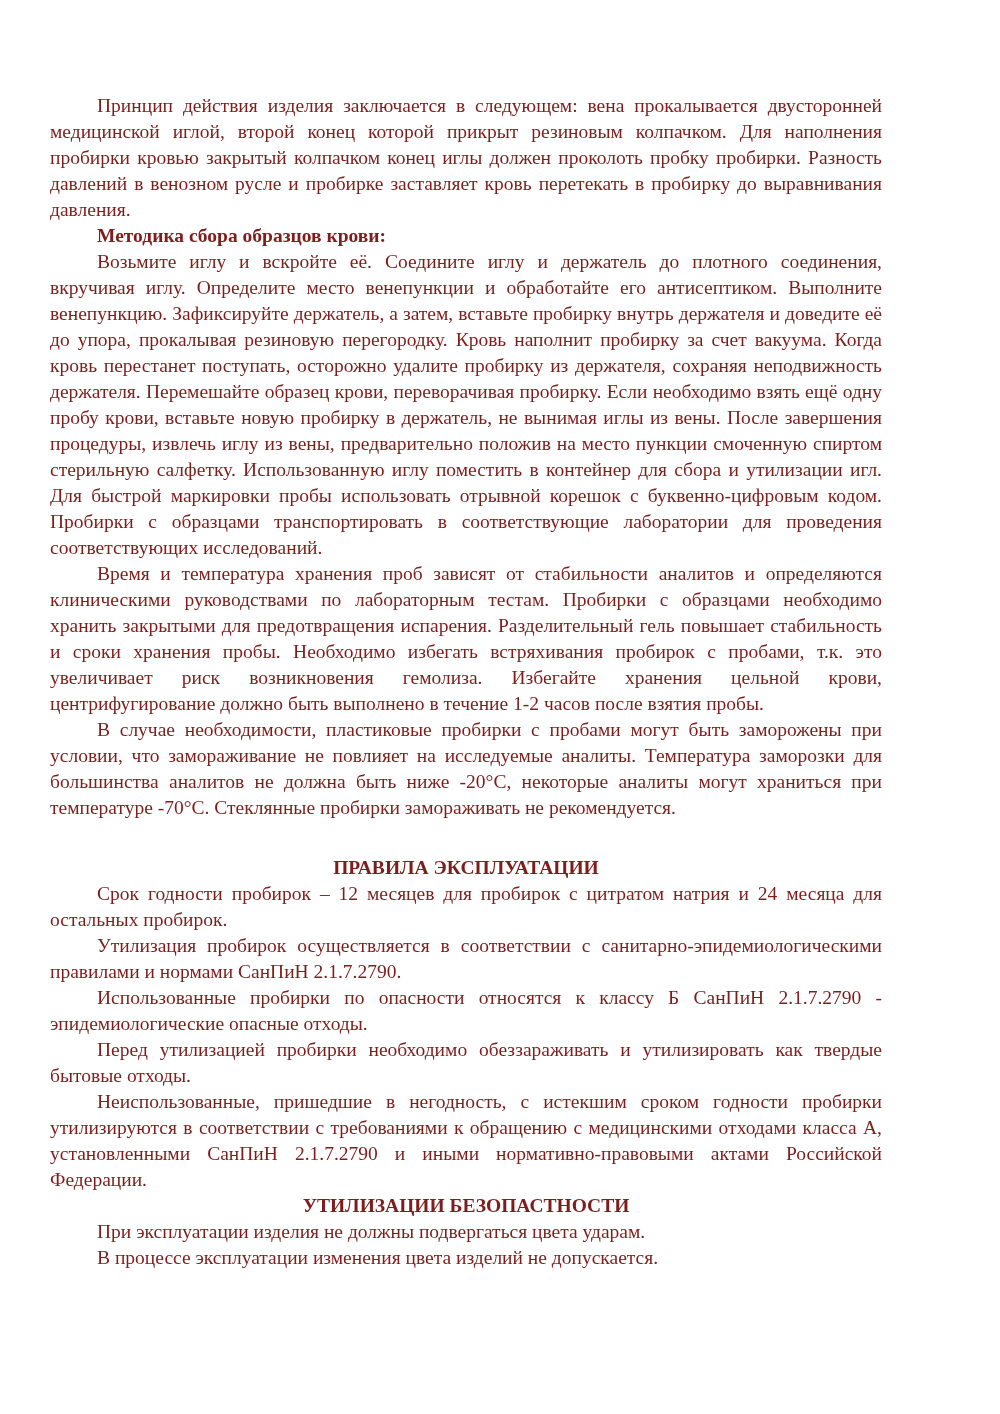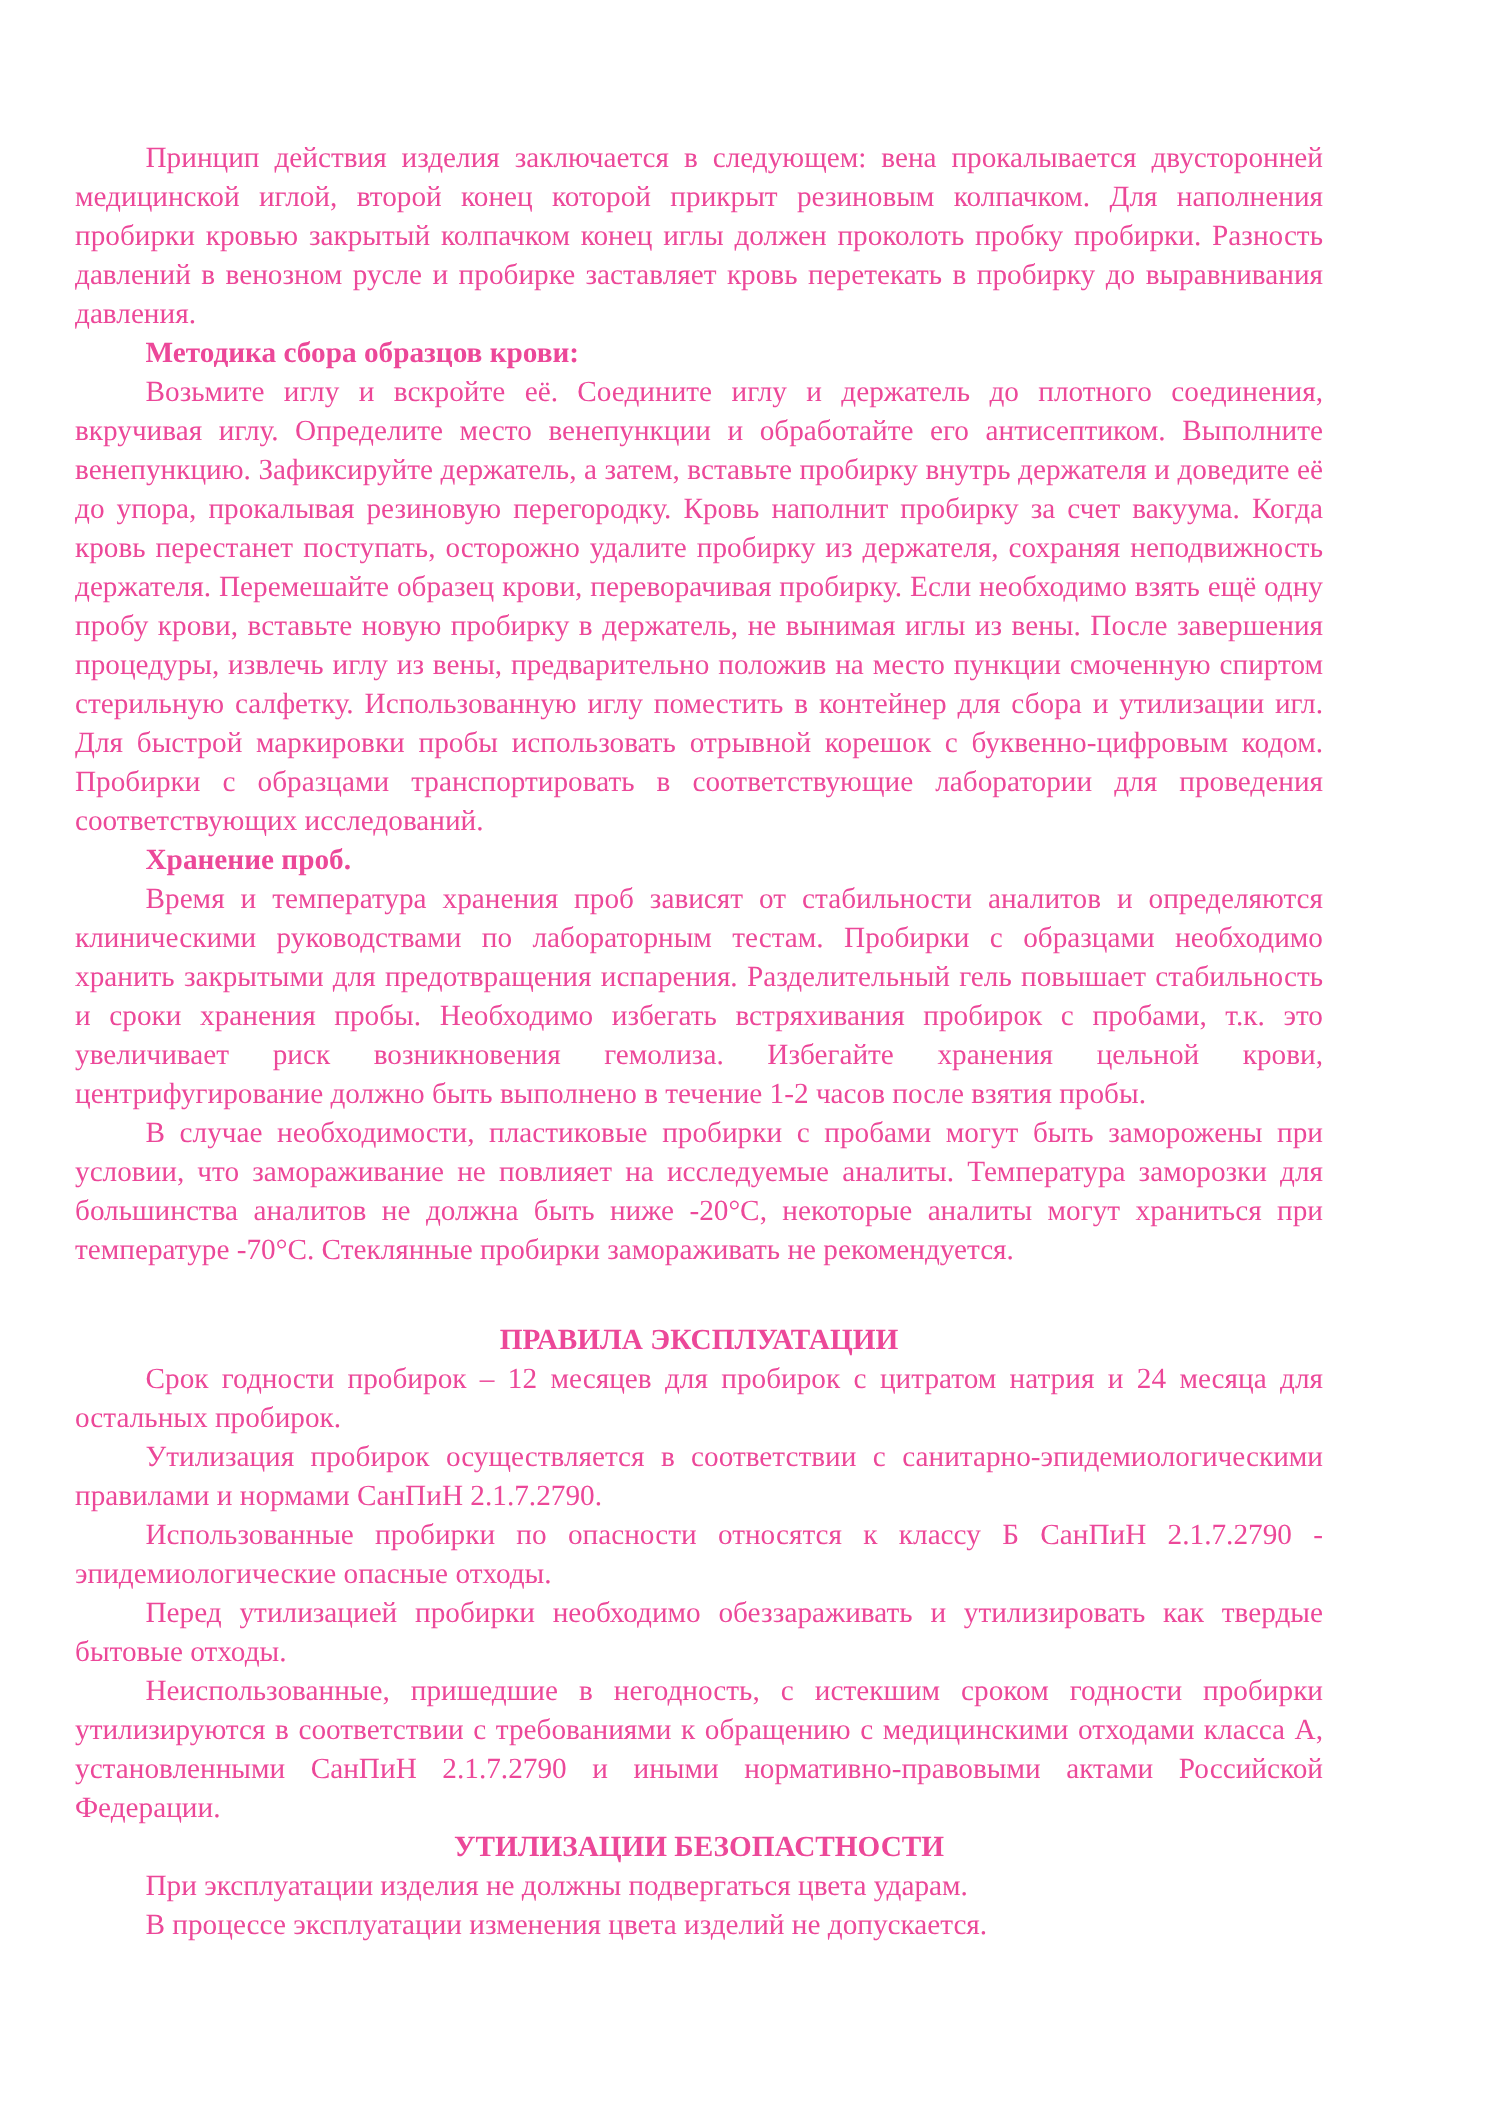--- a/index.html
+++ b/index.html
@@ -11,21 +11,21 @@
     position: relative;
     width: 1000px;
     height: 1414px;
     margin: 0 auto;
     background: #ffffff;
     box-sizing: border-box;
     padding: 93px 118px 40px 50px;
     font-family: "Liberation Serif", "DejaVu Serif", serif;
     font-size: 19.5px;
     line-height: 26px;
-    color: #ec4899;
+    color: #7f1d1d;
     overflow: hidden;
   }
   .para {
     margin: 0;
     text-align: justify;
     text-indent: 47px;
   }
   .head-inline {
     margin: 0;
     text-align: justify;
@@ -46,21 +46,20 @@
 <body>
 
 <div class="page">
 
   <p class="para">Принцип действия изделия заключается в следующем: вена прокалывается двусторонней медицинской иглой, второй конец которой прикрыт резиновым колпачком. Для наполнения пробирки кровью закрытый колпачком конец иглы должен проколоть пробку пробирки. Разность давлений в венозном русле и пробирке заставляет кровь перетекать в пробирку до выравнивания давления.</p>
 
   <p class="head-inline">Методика сбора образцов крови:</p>
 
   <p class="para">Возьмите иглу и вскройте её. Соедините иглу и держатель до плотного соединения, вкручивая иглу. Определите место венепункции и обработайте его антисептиком. Выполните венепункцию. Зафиксируйте держатель, а затем, вставьте пробирку внутрь держателя и доведите её до упора, прокалывая резиновую перегородку. Кровь наполнит пробирку за счет вакуума. Когда кровь перестанет поступать, осторожно удалите пробирку из держателя, сохраняя неподвижность держателя. Перемешайте образец крови, переворачивая пробирку. Если необходимо взять ещё одну пробу крови, вставьте новую пробирку в держатель, не вынимая иглы из вены. После завершения процедуры, извлечь иглу из вены, предварительно положив на место пункции смоченную спиртом стерильную салфетку. Использованную иглу поместить в контейнер для сбора и утилизации игл. Для быстрой маркировки пробы использовать отрывной корешок с буквенно-цифровым кодом. Пробирки с образцами транспортировать в соответствующие лаборатории для проведения соответствующих исследований.</p>
 
-  <p class="head-inline">Хранение проб.</p>
 
   <p class="para">Время и температура хранения проб зависят от стабильности аналитов и определяются клиническими руководствами по лабораторным тестам. Пробирки с образцами необходимо хранить закрытыми для предотвращения испарения. Разделительный гель повышает стабильность и сроки хранения пробы. Необходимо избегать встряхивания пробирок с пробами, т.к. это увеличивает риск возникновения гемолиза. Избегайте хранения цельной крови, центрифугирование должно быть выполнено в течение 1-2 часов после взятия пробы.</p>
 
   <p class="para">В случае необходимости, пластиковые пробирки с пробами могут быть заморожены при условии, что замораживание не повлияет на исследуемые аналиты. Температура заморозки для большинства аналитов не должна быть ниже -20°С, некоторые аналиты могут храниться при температуре -70°С. Стеклянные пробирки замораживать не рекомендуется.</p>
 
   <p class="head-center gap-above">ПРАВИЛА ЭКСПЛУАТАЦИИ</p>
 
 
   <p class="para">Срок годности пробирок – 12 месяцев для пробирок с цитратом натрия и 24 месяца для остальных пробирок.</p>
 

